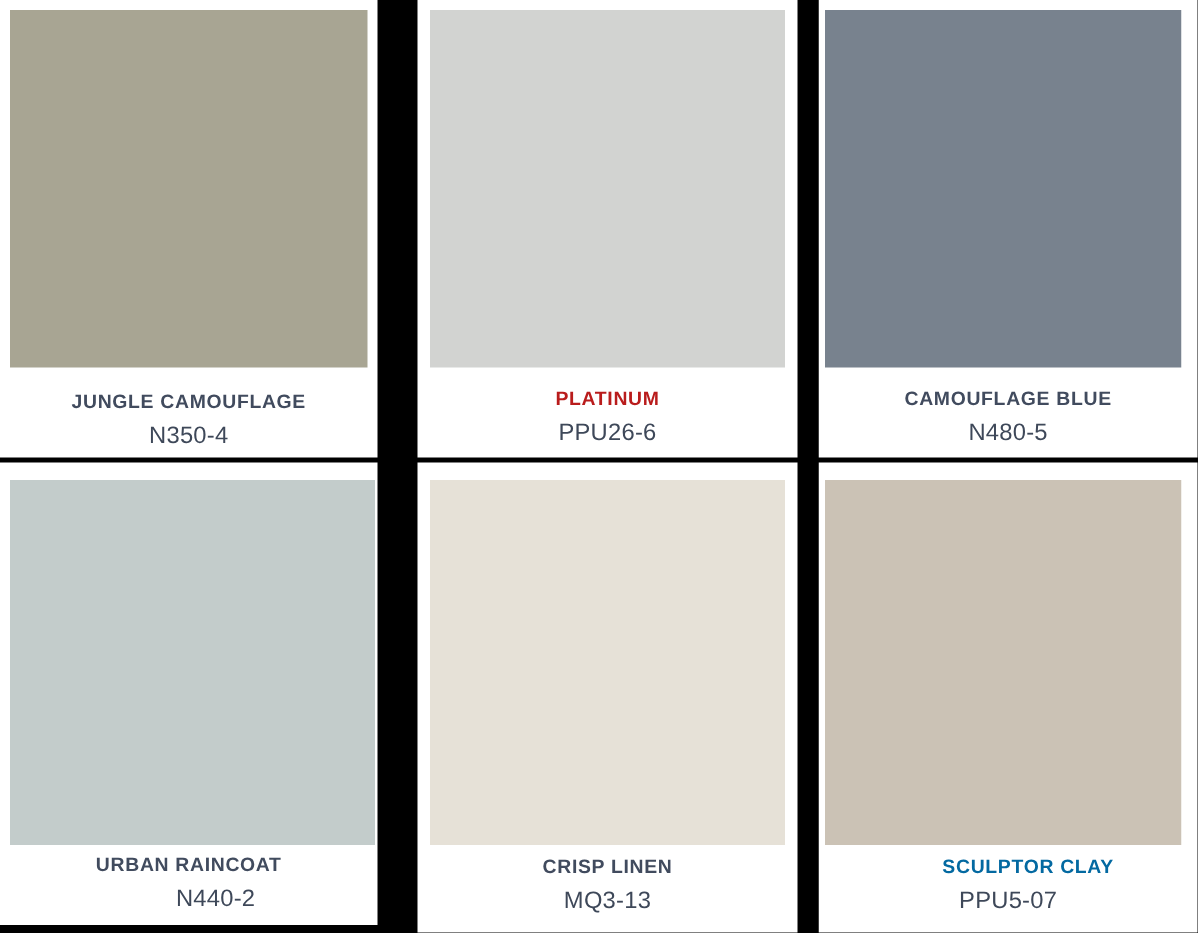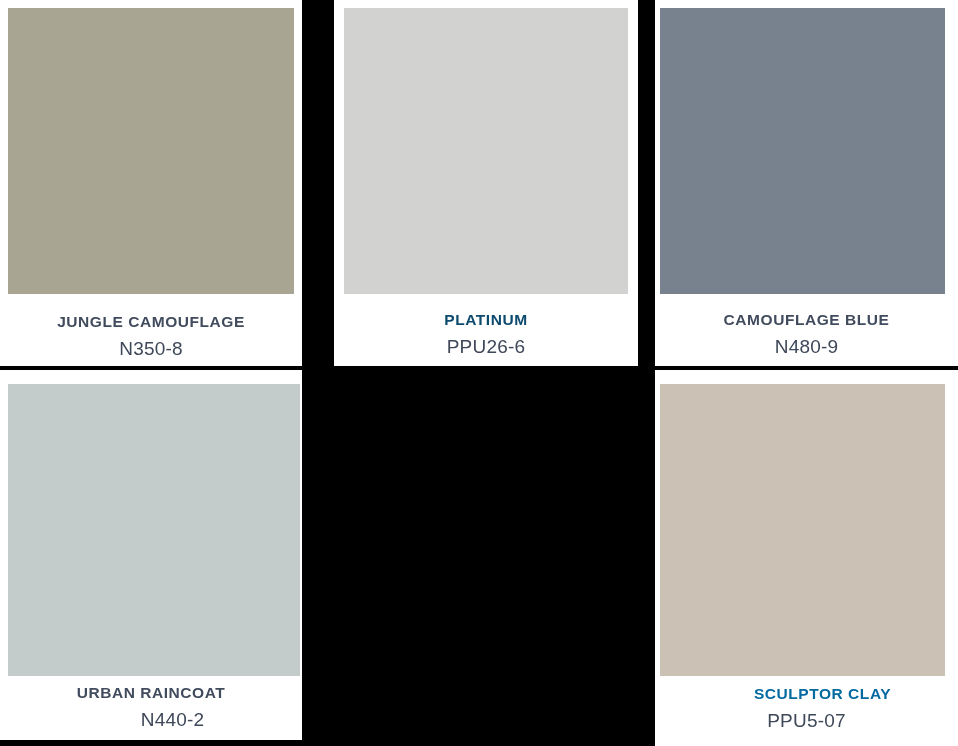--- a/index.html
+++ b/index.html
@@ -96,48 +96,55 @@
 </style>
 </head>
 <body>
 
 <div id="palette-grid" style="background-color: rgb(0, 0, 0);">
 
   <div class="swatch-card" id="card-jungle-camouflage" data-row="1" style="background-color: rgb(255, 255, 255);">
     <span class="swatch-chip" id="chip-jungle-camouflage" style="background-color: rgb(168, 165, 147);"></span>
     <div class="swatch-caption" id="caption-jungle-camouflage">
       <span class="swatch-name" style="color: rgb(65, 75, 94);">JUNGLE CAMOUFLAGE</span>
-      <span class="swatch-code" style="color: rgb(62, 72, 89);">N350-8</span>
+      <span class="swatch-code" style="color: rgb(62, 72, 89);">N350-4</span>
     </div>
   </div>
 
   <div class="swatch-card" id="card-platinum" data-row="1" style="background-color: rgb(255, 255, 255);">
     <span class="swatch-chip" id="chip-platinum" style="background-color: rgb(210, 211, 209);"></span>
     <div class="swatch-caption" id="caption-platinum">
-      <span class="swatch-name" style="color: #0c4a6e;">PLATINUM</span>
+      <span class="swatch-name" style="color: #b91c1c;">PLATINUM</span>
       <span class="swatch-code" style="color: rgb(62, 72, 89);">PPU26-6</span>
     </div>
   </div>
 
   <div class="swatch-card" id="card-adirondack-blue" data-row="1" style="background-color: rgb(255, 255, 255);">
     <span class="swatch-chip" id="chip-adirondack-blue" style="background-color: rgb(120, 130, 142);"></span>
     <div class="swatch-caption" id="caption-adirondack-blue">
       <span class="swatch-name" style="color: rgb(65, 75, 94);">CAMOUFLAGE BLUE</span>
-      <span class="swatch-code" style="color: rgb(62, 72, 89);">N480-9</span>
+      <span class="swatch-code" style="color: rgb(62, 72, 89);">N480-5</span>
     </div>
   </div>
 
   <div class="swatch-card" id="card-urban-raincoat" data-row="2" style="background-color: rgb(255, 255, 255);">
     <span class="swatch-chip" id="chip-urban-raincoat" style="background-color: rgb(195, 204, 203);"></span>
     <div class="swatch-caption">
       <span class="swatch-name" style="color: rgb(65, 75, 94);">URBAN RAINCOAT</span>
       <span class="swatch-code" style="color: rgb(62, 72, 89); padding-left: 43px;">N440-2</span>
     </div>
   </div>
 
+  <div class="swatch-card" id="card-crisp-linen" data-row="2" style="background-color: rgb(255, 255, 255);">
+    <span class="swatch-chip" id="chip-crisp-linen" style="background-color: rgb(230, 225, 215);"></span>
+    <div class="swatch-caption">
+      <span class="swatch-name" style="color: rgb(65, 75, 94);">CRISP LINEN</span>
+      <span class="swatch-code" style="color: rgb(62, 72, 89);">MQ3-13</span>
+    </div>
+  </div>
 
   <div class="swatch-card" id="card-sculptor-clay" data-row="2" style="background-color: rgb(255, 255, 255);">
     <span class="swatch-chip" id="chip-sculptor-clay" style="background-color: rgb(203, 194, 181);"></span>
     <div class="swatch-caption">
       <span class="swatch-name" style="color: #0369a1; padding-left: 32px;">SCULPTOR CLAY</span>
       <span class="swatch-code" style="color: rgb(62, 72, 89);">PPU5-07</span>
     </div>
   </div>
 
 </div>

